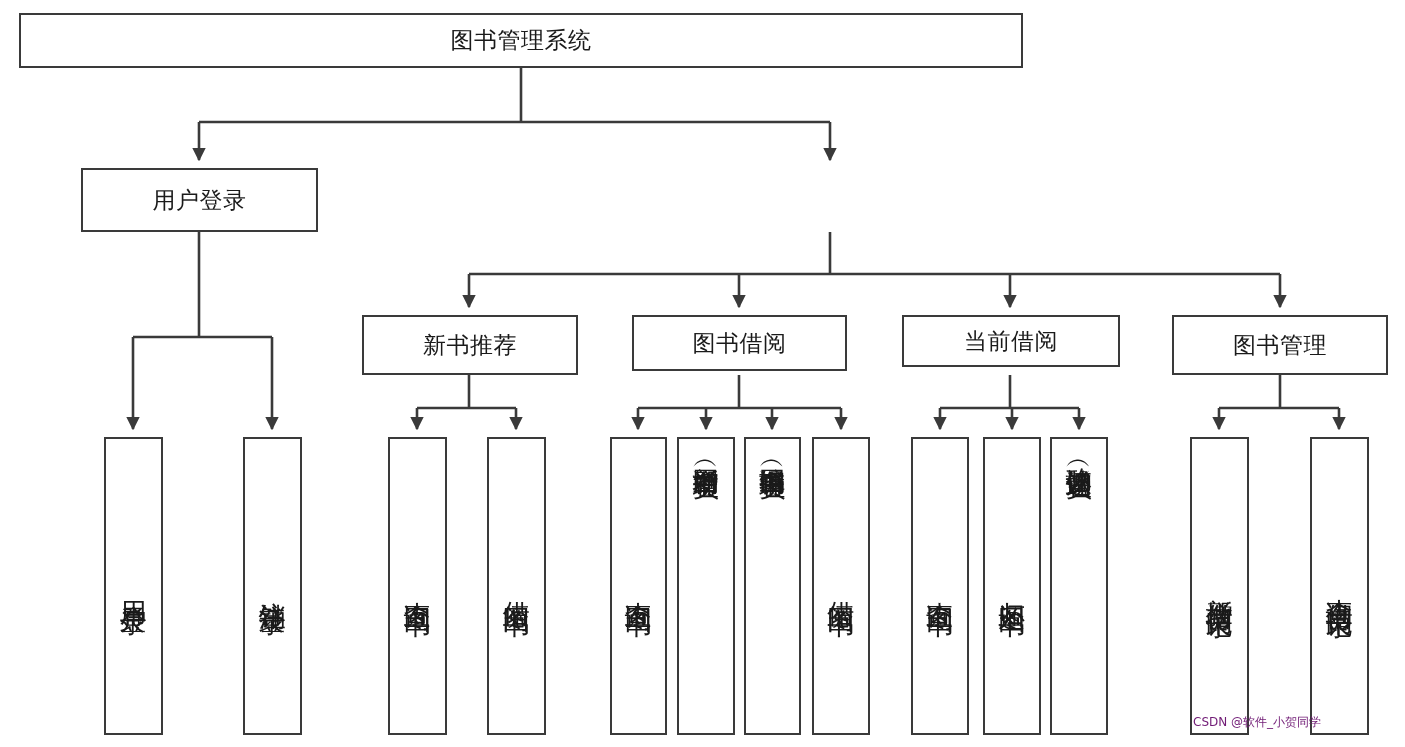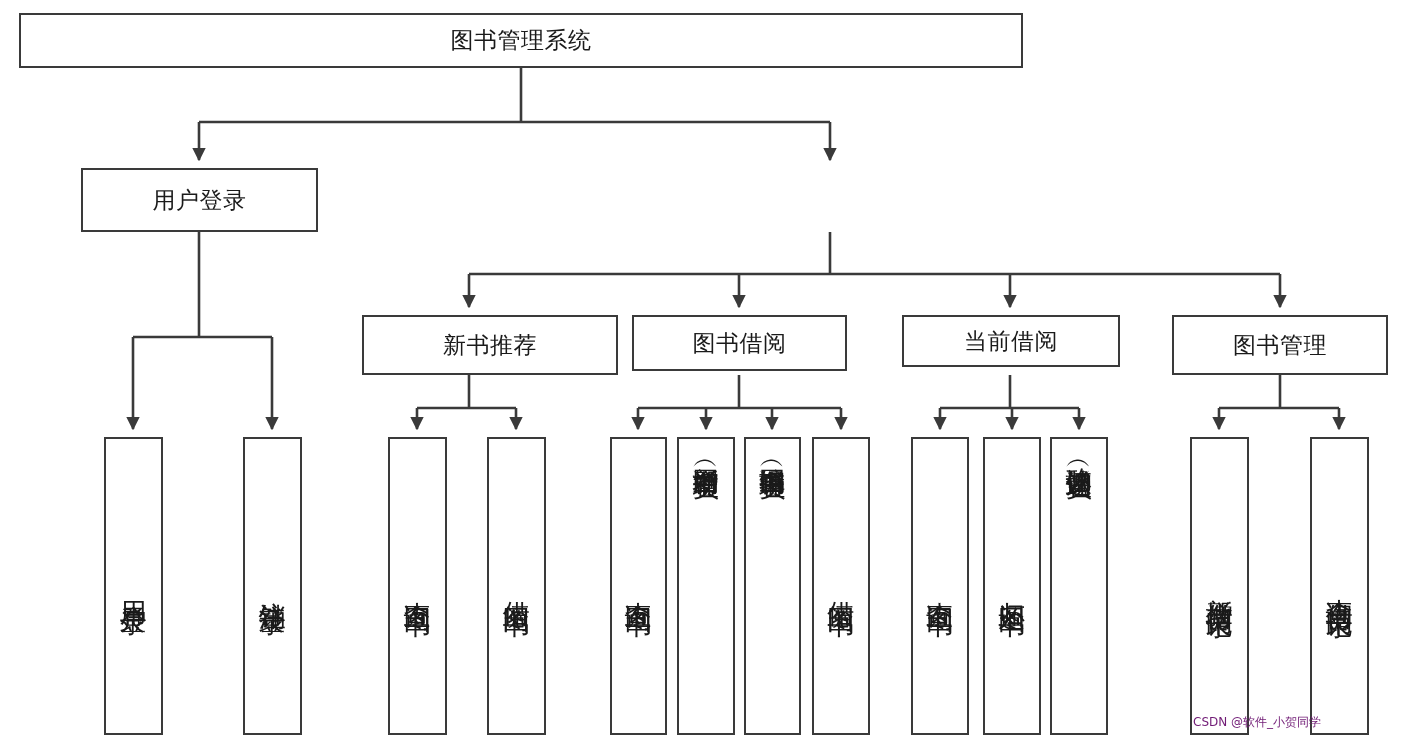--- a/index.html
+++ b/index.html
@@ -136,21 +136,21 @@
 
   <div class="node h-node root" style="left:19px;top:13px;width:1004px;height:55px;">
     <span class="node-label">图书管理系统</span>
   </div>
 
   <div class="node h-node" style="left:81px;top:168px;width:237px;height:64px;">
     <span class="node-label">用户登录</span>
   </div>
 
 
-  <div class="node h-node" style="left:362px;top:315px;width:256px;height:60px;">
+  <div class="node h-node" style="left:362px;top:315px;width:216px;height:60px;">
     <span class="node-label">新书推荐</span>
   </div>
 
   <div class="node h-node" style="left:632px;top:315px;width:215px;height:56px;">
     <span class="node-label">图书借阅</span>
   </div>
 
   <div class="node h-node" style="left:902px;top:315px;width:218px;height:52px;">
     <span class="node-label">当前借阅</span>
   </div>

